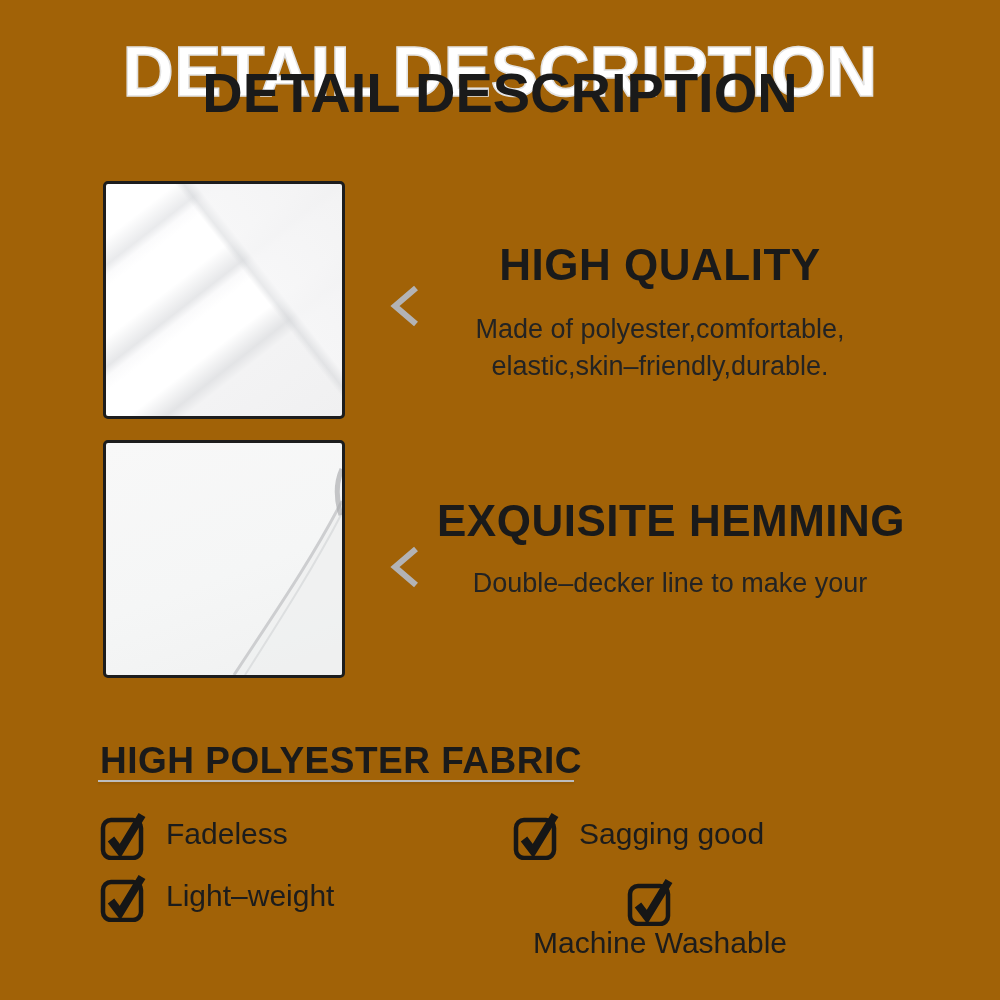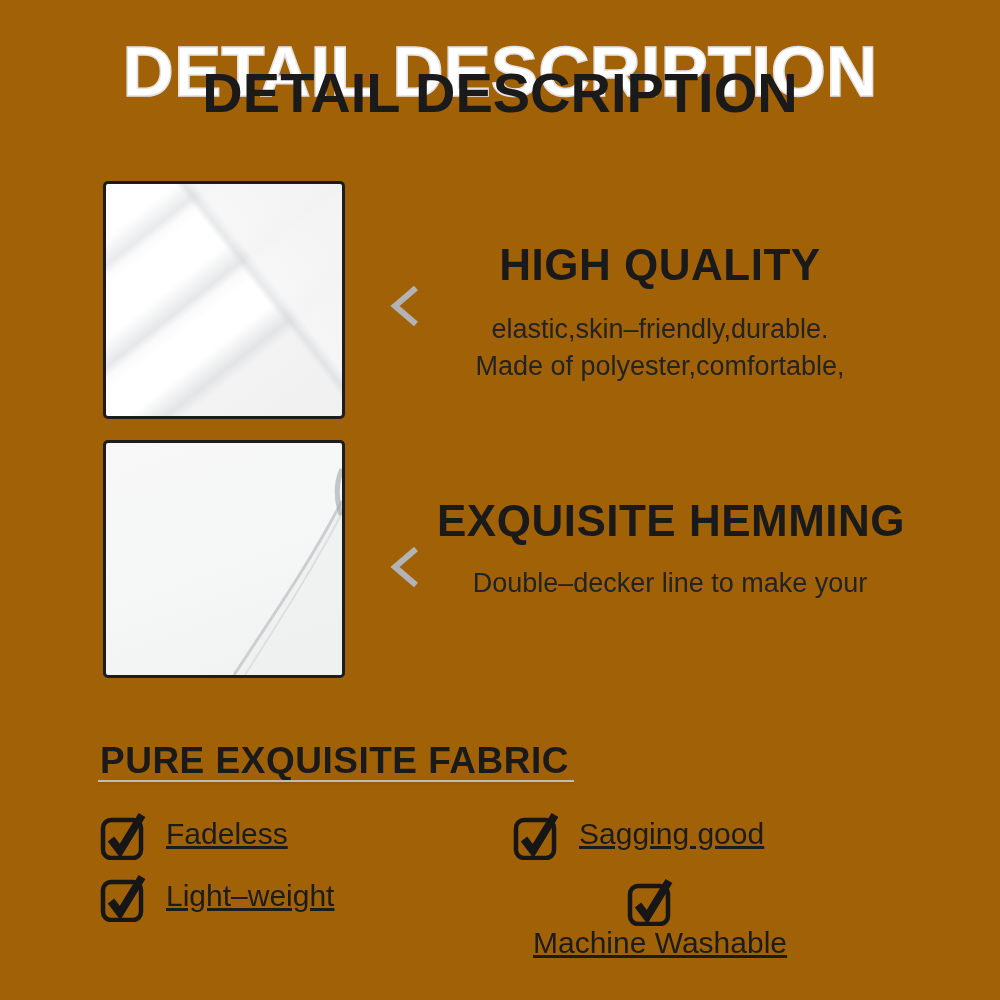--- a/index.html
+++ b/index.html
@@ -68,43 +68,43 @@
     background:var(--c-rule,#bdbdbd);box-shadow:0 2px 2px rgba(0,0,0,0.10);
   }
   .feature{
     position:absolute;display:flex;align-items:center;height:52px;
   }
   .f-1{left:100px;top:808px;}
   .f-2{left:100px;top:870px;}
   .f-3{left:513px;top:808px;}
   .f-4{left:513px;top:874px;flex-direction:column;}
   .feature svg{width:46px;height:52px;flex:0 0 auto;color:#161616;}
-  .feature-label{margin-left:20px;font-size:30px;color:#1c1c1c;white-space:nowrap;text-decoration:underline;}
+  .feature-label{margin-left:20px;font-size:30px;color:#1c1c1c;white-space:nowrap;}
 </style>
 </head>
 <body>
 
 <div class="canvas">
 
   <div class="title-echo">DETAIL DESCRIPTION</div>
   <div class="title-main">DETAIL DESCRIPTION</div>
 
   <div class="photo photo-1"></div>
 
   <div class="chevron chevron-1">
     <svg viewBox="0 0 38 48">
         <polyline points="29,6 8,24 29,42" fill="none" stroke="currentColor" stroke-width="6" stroke-linecap="butt" stroke-linejoin="miter"></polyline>
       </svg>
   </div>
 
   <div class="sec-text sec-1">
     <h2 class="sec-heading">HIGH QUALITY</h2>
     <p class="sec-body">
+      <span>Made of polyester,comfortable,</span>
       <span>elastic,skin–friendly,durable.</span>
-      <span>Made of polyester,comfortable,</span>
     </p>
   </div>
 
   <div class="photo photo-2">
     <svg viewBox="0 0 236 232" preserveAspectRatio="none">
       <path d="M236 58 C 205 118 166 174 128 232 L 236 232 Z" fill="#eef0f0" opacity="0.85"></path>
       <path d="M236 58 C 205 118 166 174 128 232" fill="none" stroke="#cdced0" stroke-width="3"></path>
       <path d="M236 70 C 208 124 172 180 139 232" fill="none" stroke="#dddfe0" stroke-width="2"></path>
       <path d="M236 26 q -9 20 -1 46" fill="none" stroke="#a9abad" stroke-width="5" opacity="0.65"></path>
     </svg>
@@ -116,21 +116,21 @@
       </svg>
   </div>
 
   <div class="sec-text sec-2">
     <h2 class="sec-heading">EXQUISITE HEMMING</h2>
     <p class="sec-body">
       <span>Double–decker line to make your</span>
     </p>
   </div>
 
-  <h3 class="features-heading">PURE EXQUISITE FABRIC</h3>
+  <h3 class="features-heading">HIGH POLYESTER FABRIC</h3>
   <div class="features-rule"></div>
 
   <div class="feature f-1">
     <svg viewBox="0 0 46 52">
       <rect x="3" y="12" width="38" height="38" rx="8" fill="none" stroke="currentColor" stroke-width="4.5"></rect>
       <path d="M11 31 L20 43 L42 7" fill="none" stroke="currentColor" stroke-width="8" stroke-linecap="butt" stroke-linejoin="miter"></path>
     </svg>
     <span class="feature-label">Fadeless</span>
   </div>
 

